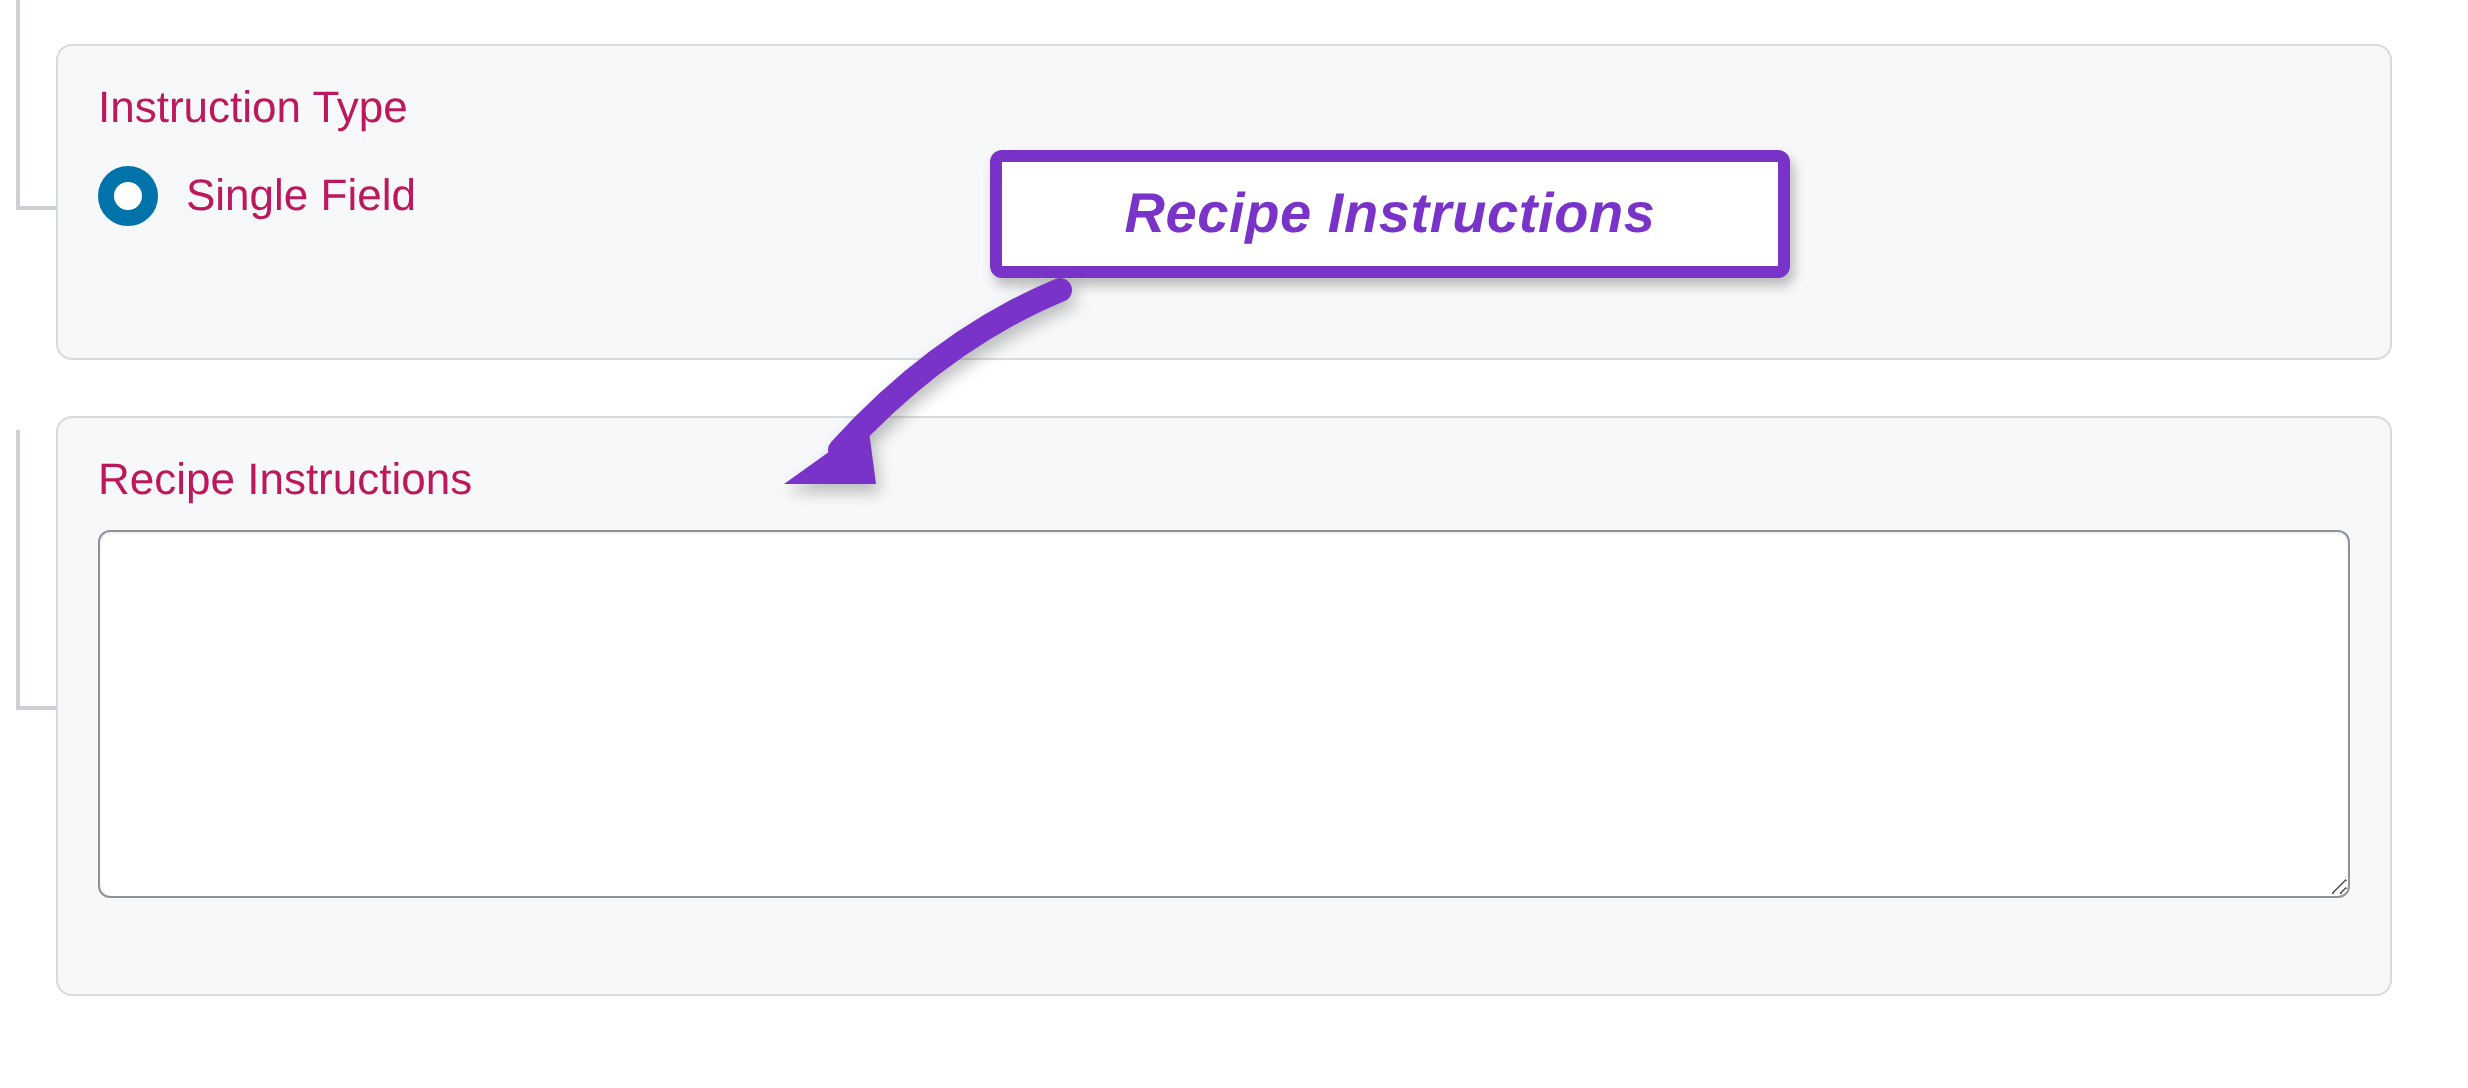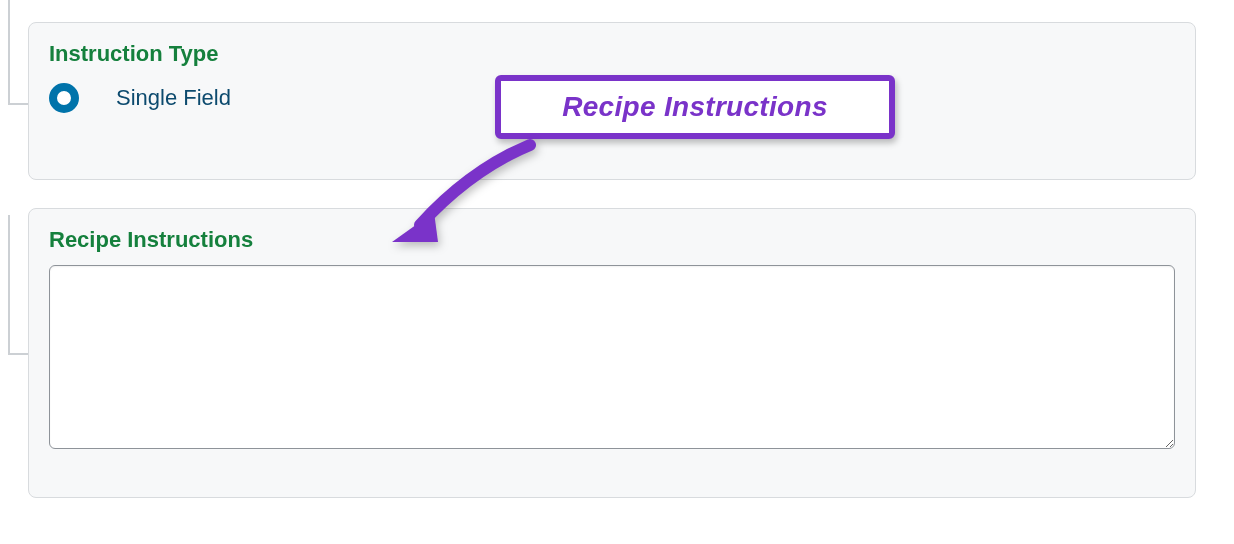--- a/index.html
+++ b/index.html
@@ -63,22 +63,22 @@
   .panel-top {
     top: 22px;
     height: 158px;
   }
   .panel-bottom {
     top: 208px;
     height: 290px;
   }
   .panel-title {
     font-size: 22px;
-    font-weight: 700;
-    color: #15803d;
+    font-weight: 400;
+    color: #be185d;
     margin: 2px 0 12px 0;
   }
 
   .radio-row {
     display: flex;
     align-items: center;
     gap: 14px;
     height: 38px;
     cursor: pointer;
   }
@@ -92,22 +92,21 @@
     background: #fff;
   }
   .radio-outer.checked {
     border: 8px solid #0073aa;
   }
   .radio-outer.unchecked {
     border: 2px solid #1d2327;
   }
   .radio-label {
     font-size: 22px;
-    color: #0c4a6e;
-    margin-left: 23px;
+    color: #be185d;
   }
 
   .textarea {
     display: block;
     width: 100%;
     height: 184px;
     margin-top: 8px;
     border: 1px solid #8e9399;
     border-radius: 6px;
     background: #ffffff;

